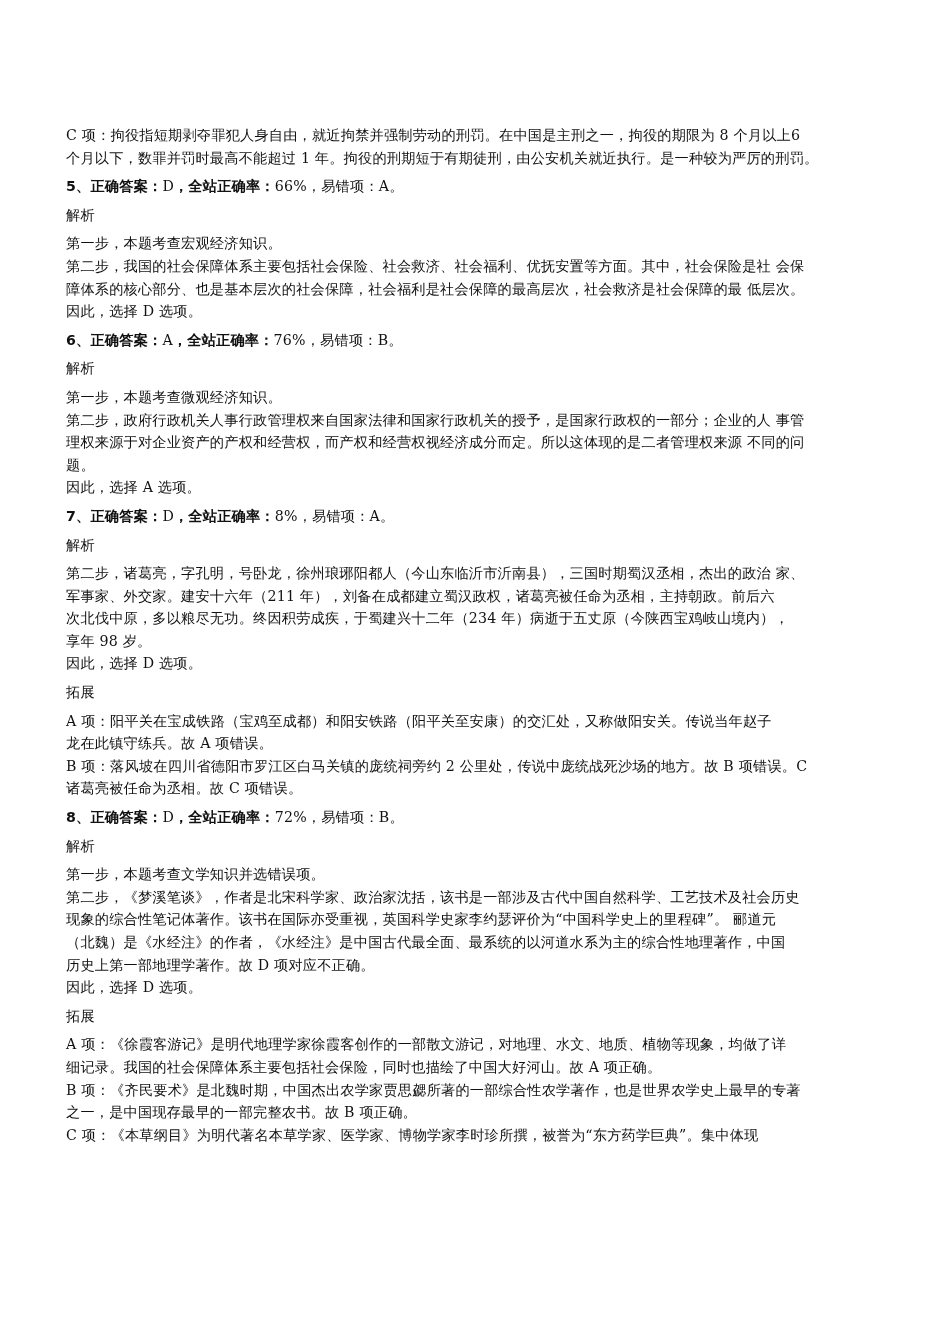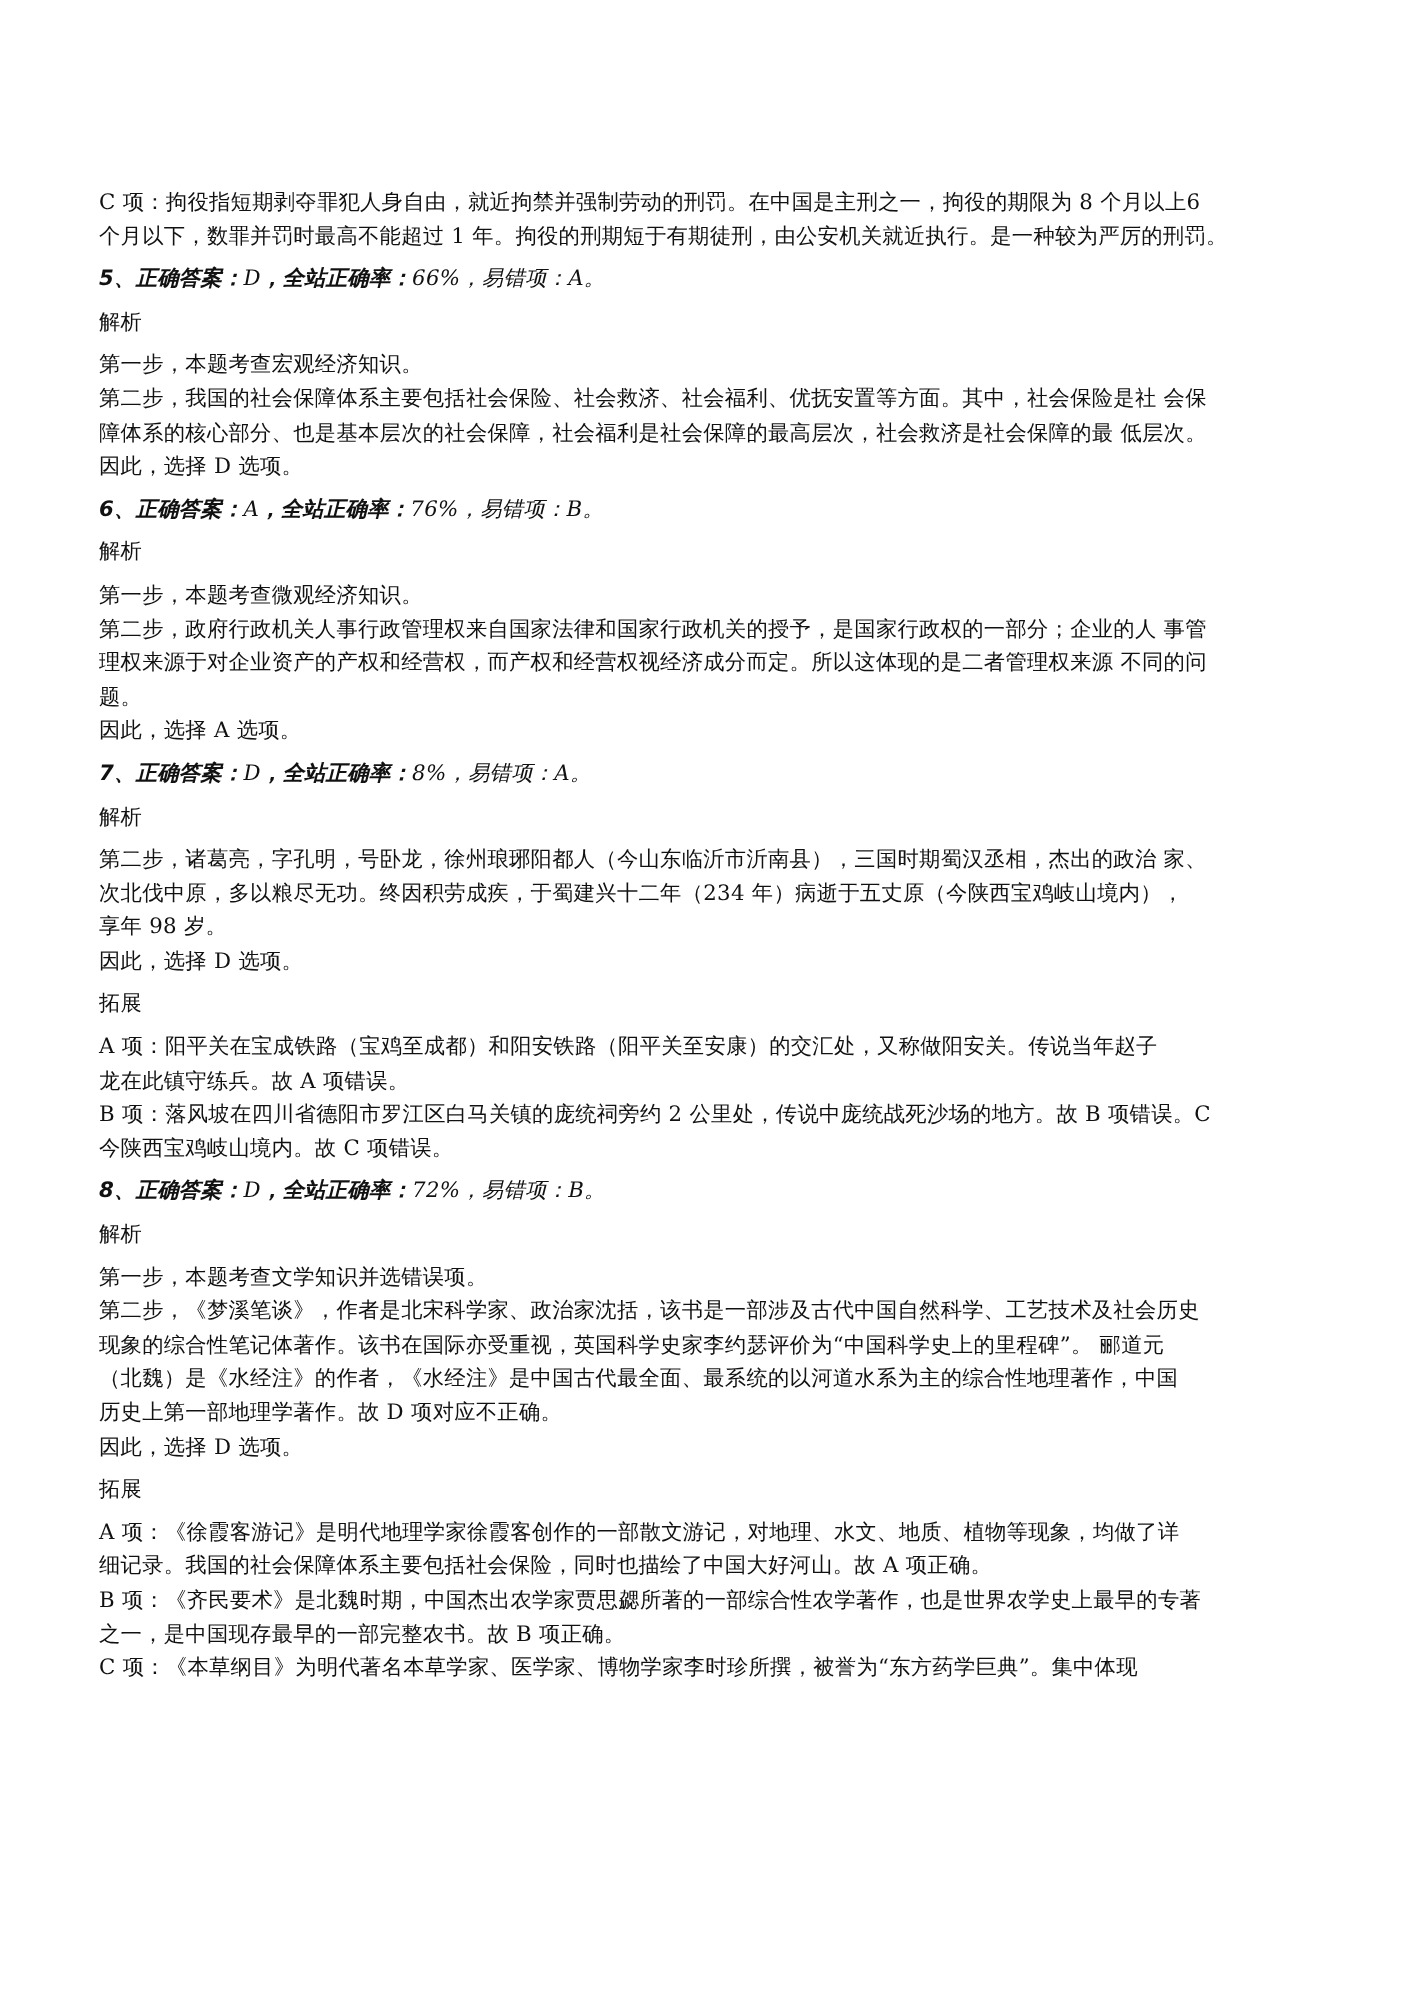--- a/index.html
+++ b/index.html
@@ -1,21 +1,21 @@
 <!DOCTYPE html>
 <html><head>
   <meta charset="utf-8">
   <style>
     html, body { margin: 0; padding: 0; background: #ffffff; }
     body { width: 950px; height: 1344px; position: relative; overflow: hidden;
       font-family: "DejaVu Serif", "Liberation Serif", serif; color: #111; }
     .page { position: absolute; left: 66px; top: 124px; width: 826px; }
     .ln { font-size: 14.2px; line-height: 22.6px; white-space: nowrap; letter-spacing: 0.2px; }
     .gap { height: 6px; }
-    .hd { font-weight: bold; font-family: "DejaVu Sans", "Liberation Sans", sans-serif; font-style: italic; }
+    .hd { font-weight: bold; font-family: "DejaVu Sans", "Liberation Sans", sans-serif; }
     .hd .v { font-weight: normal; font-family: "DejaVu Serif", "Liberation Serif", serif; }
   </style>
 </head>
 <body>
 
 <div class="page" id="page">
     <div class="ln">C 项：拘役指短期剥夺罪犯人身自由，就近拘禁并强制劳动的刑罚。在中国是主刑之一，拘役的期限为 8 个月以上6</div>
     <div class="ln">个月以下，数罪并罚时最高不能超过 1 年。拘役的刑期短于有期徒刑，由公安机关就近执行。是一种较为严厉的刑罚。</div>
     <div class="gap"></div>
     <div class="ln hd"><span>5、</span><span>正确答案：</span><span class="v">D</span><span>，全站正确率：</span><span class="v">66%</span><span class="v">，易错项：A。</span></div>
@@ -35,30 +35,31 @@
     <div class="ln">第二步，政府行政机关人事行政管理权来自国家法律和国家行政机关的授予，是国家行政权的一部分；企业的人      事管</div>
     <div class="ln">理权来源于对企业资产的产权和经营权，而产权和经营权视经济成分而定。所以这体现的是二者管理权来源      不同的问</div>
     <div class="ln">题。</div>
     <div class="ln">因此，选择 A 选项。</div>
     <div class="gap"></div>
     <div class="ln hd"><span>7、</span><span>正确答案：</span><span class="v">D</span><span>，全站正确率：</span><span class="v">8%</span><span class="v">，易错项：A。</span></div>
     <div class="gap"></div>
     <div class="ln">解析</div>
     <div class="gap"></div>
     <div class="ln">第二步，诸葛亮，字孔明，号卧龙，徐州琅琊阳都人（今山东临沂市沂南县），三国时期蜀汉丞相，杰出的政治      家、</div>
+    <div class="ln">军事家、外交家。建安十六年（211 年），刘备在成都建立蜀汉政权，诸葛亮被任命为丞相，主持朝政。前后六</div>
     <div class="ln">次北伐中原，多以粮尽无功。终因积劳成疾，于蜀建兴十二年（234 年）病逝于五丈原（今陕西宝鸡岐山境内），</div>
     <div class="ln">享年 98 岁。</div>
     <div class="ln">因此，选择 D 选项。</div>
     <div class="gap"></div>
     <div class="ln">拓展</div>
     <div class="gap"></div>
     <div class="ln">A 项：阳平关在宝成铁路（宝鸡至成都）和阳安铁路（阳平关至安康）的交汇处，又称做阳安关。传说当年赵子</div>
     <div class="ln">龙在此镇守练兵。故 A 项错误。</div>
     <div class="ln">B 项：落风坡在四川省德阳市罗江区白马关镇的庞统祠旁约 2 公里处，传说中庞统战死沙场的地方。故 B 项错误。C</div>
-    <div class="ln">今陕西宝鸡岐山境内。故 C 项错误。</div>
+    <div class="ln">诸葛亮被任命为丞相。故 C 项错误。</div>
     <div class="gap"></div>
     <div class="ln hd"><span>8、</span><span>正确答案：</span><span class="v">D</span><span>，全站正确率：</span><span class="v">72%</span><span class="v">，易错项：B。</span></div>
     <div class="gap"></div>
     <div class="ln">解析</div>
     <div class="gap"></div>
     <div class="ln">第一步，本题考查文学知识并选错误项。</div>
     <div class="ln">第二步，《梦溪笔谈》，作者是北宋科学家、政治家沈括，该书是一部涉及古代中国自然科学、工艺技术及社会历史</div>
     <div class="ln">现象的综合性笔记体著作。该书在国际亦受重视，英国科学史家李约瑟评价为“中国科学史上的里程碑”。      郦道元</div>
     <div class="ln">（北魏）是《水经注》的作者，《水经注》是中国古代最全面、最系统的以河道水系为主的综合性地理著作，中国</div>
     <div class="ln">历史上第一部地理学著作。故 D 项对应不正确。</div>

